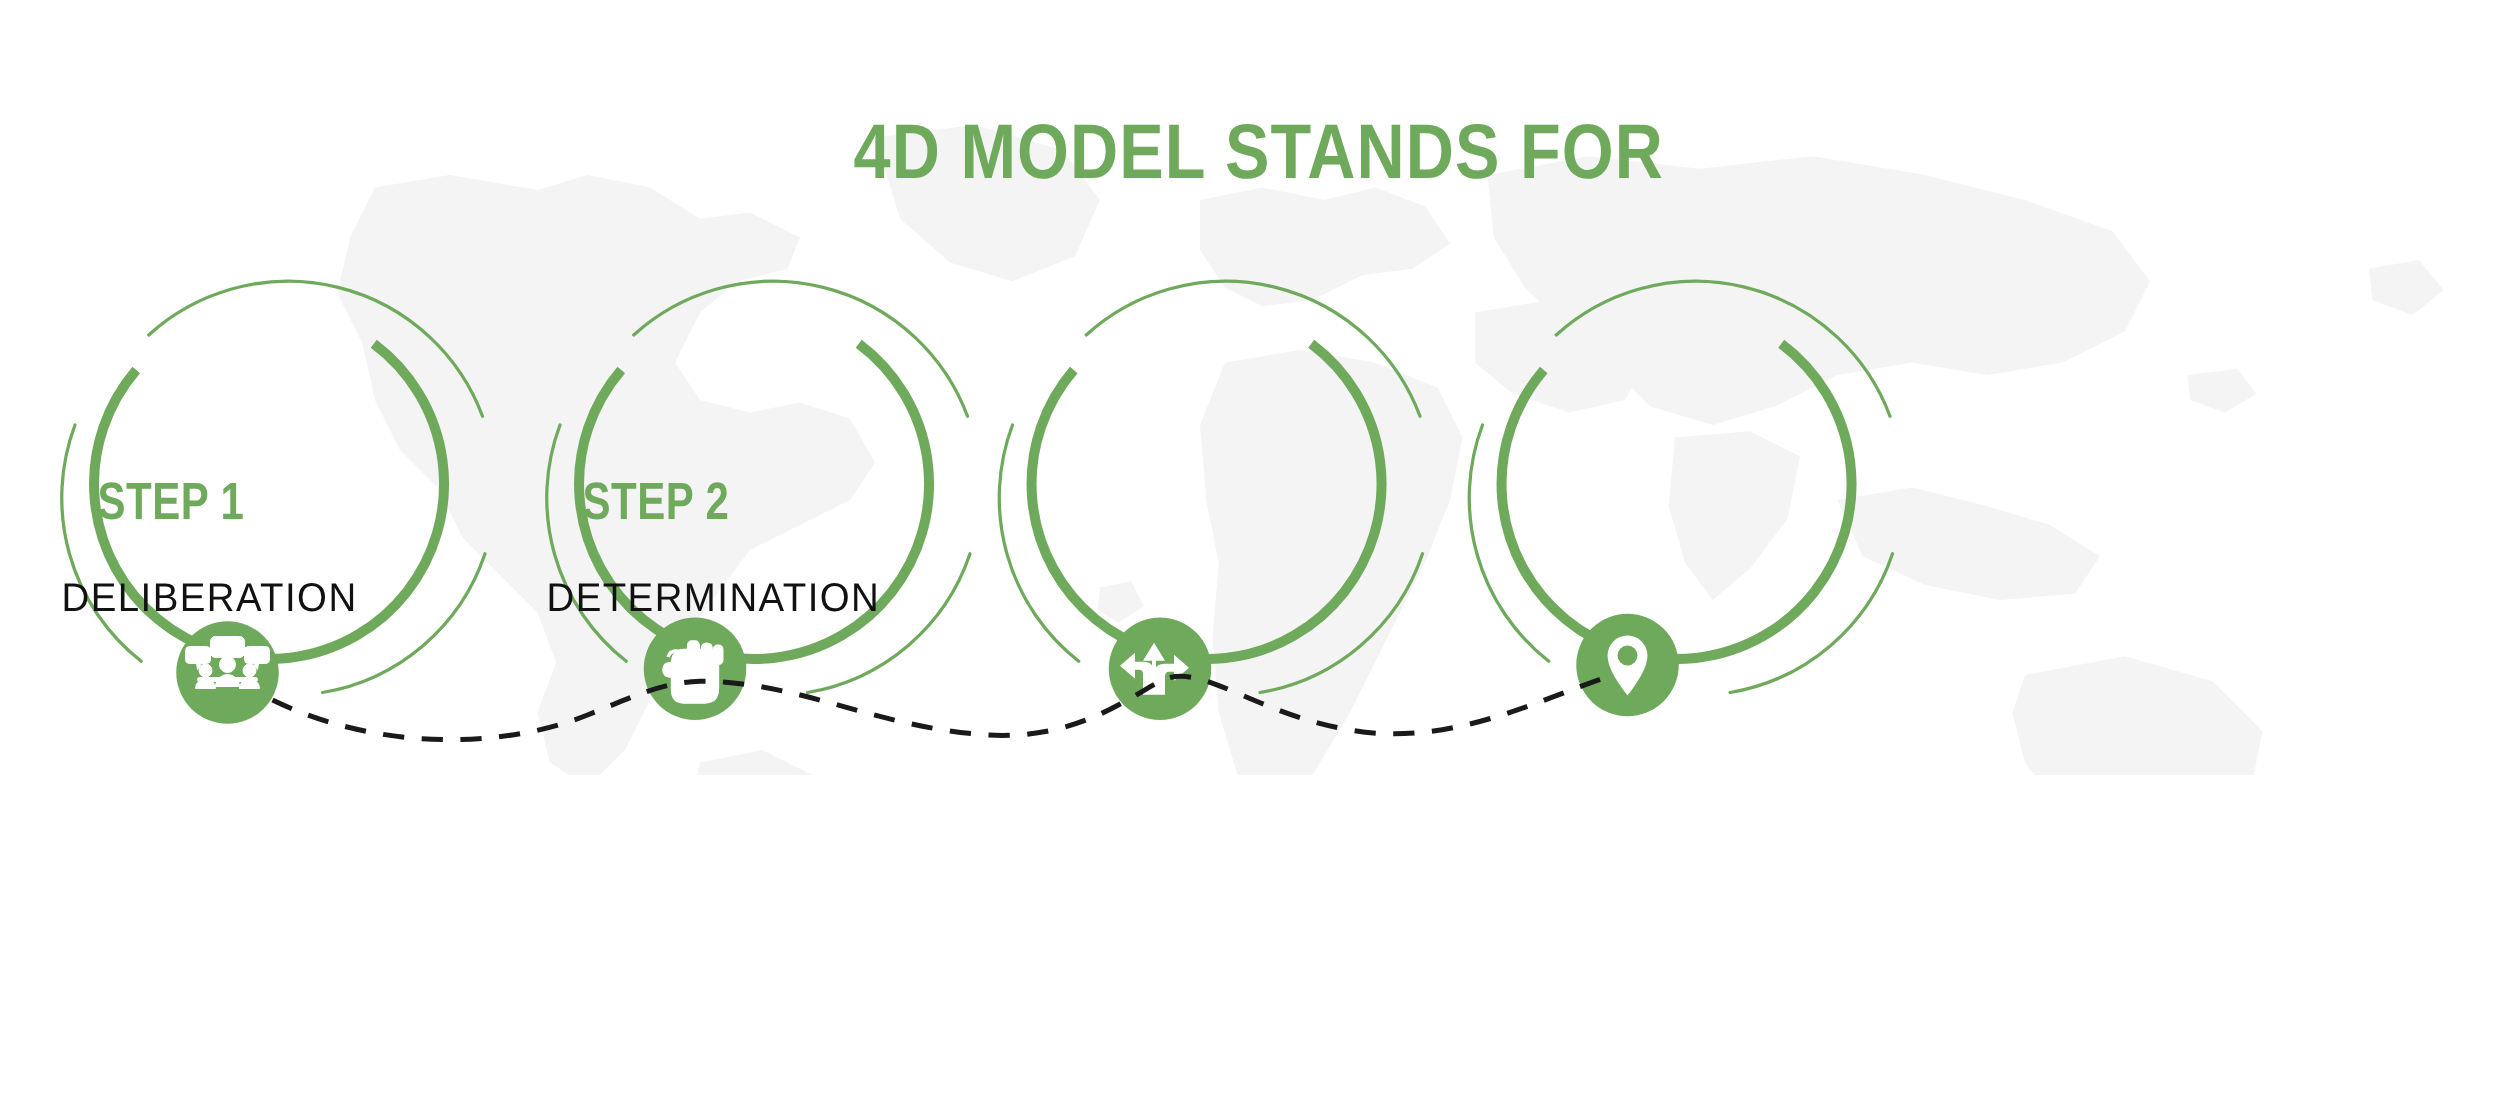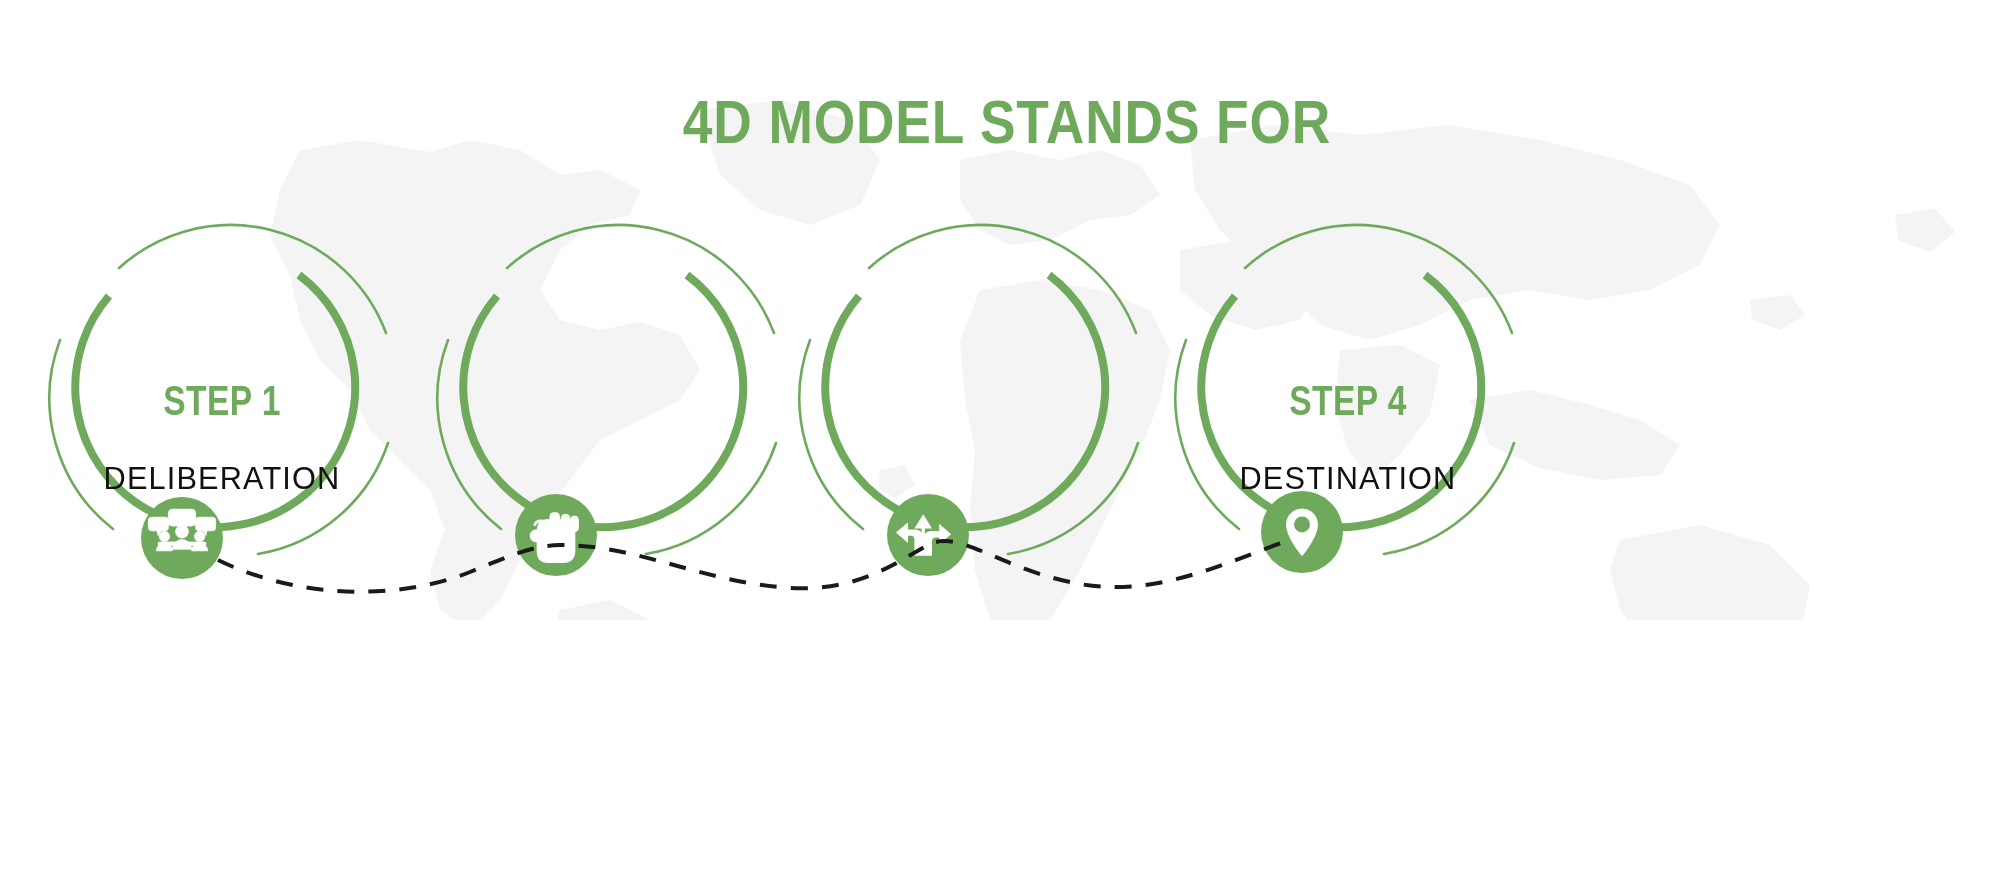--- a/index.html
+++ b/index.html
@@ -34,21 +34,20 @@
     font-family:"Liberation Sans Narrow","Liberation Sans",sans-serif;
     font-weight:bold;
     font-size:62px;
     letter-spacing:1px;
     transform:scaleX(0.86);
     transform-origin:center top;
     white-space:nowrap;
   }
   .step-block{
     position:absolute;
-    text-align:center;
     width:360px;
   }
   .step-num{
     color:#6FAA5C;
     font-family:"Liberation Sans Narrow","Liberation Sans",sans-serif;
     font-weight:bold;
     font-size:42px;
     letter-spacing:0.5px;
     transform:scaleX(0.8);
     line-height:1;
@@ -214,21 +213,21 @@
   </svg>
 
   <div id="labels">
     <div class="title">4D MODEL STANDS FOR</div>
 
     <div class="step-block" style="left:42px;top:380px;">
       <div class="step-num">STEP 1</div>
       <div class="step-name" style="margin-top:40px;">DELIBERATION</div>
     </div>
 
-
-
-    <div class="step-block" style="left:1168px;top:380px;">
-      <div class="step-num">STEP 4</div>
-      <div class="step-name" style="margin-top:40px;">DESTINATION</div>
+    <div class="step-block" style="left:430px;top:380px;">
+      <div class="step-num">STEP 2</div>
+      <div class="step-name" style="margin-top:40px;">DETERMINATION</div>
     </div>
+
+
   </div>
 
 </div>
 
 </body></html>

